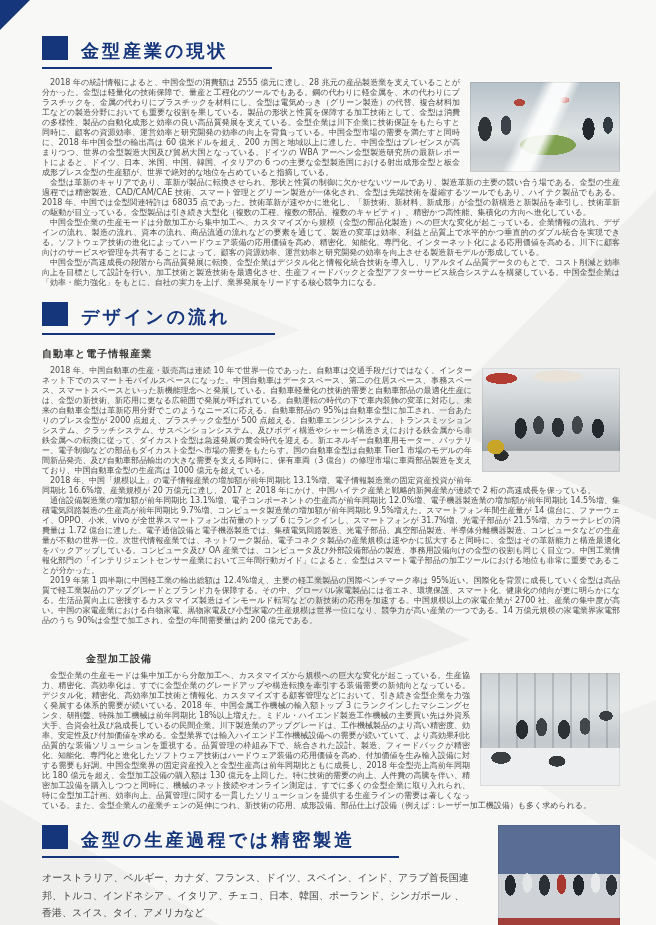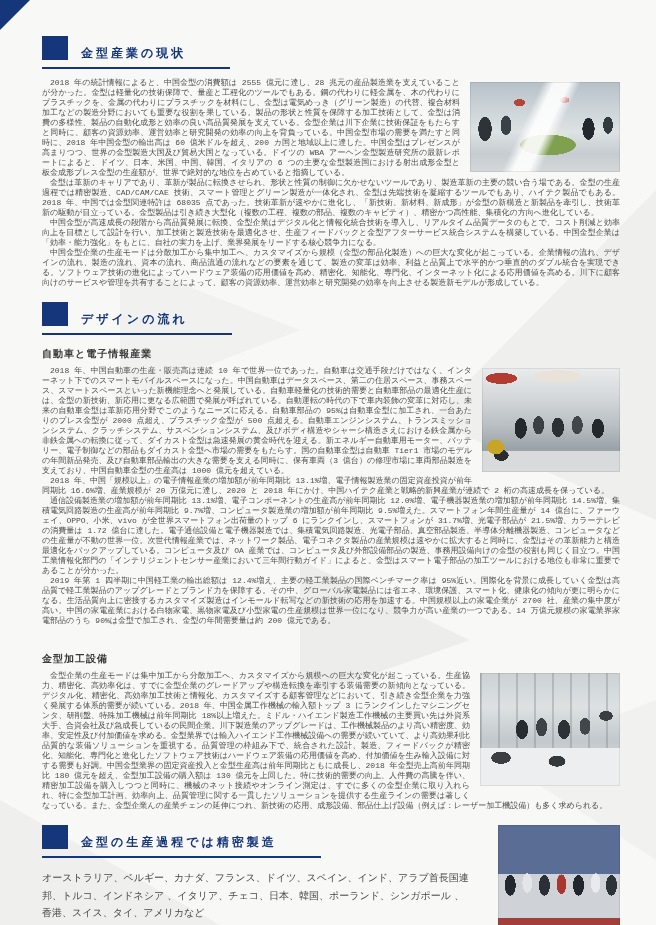--- a/index.html
+++ b/index.html
@@ -9,30 +9,30 @@
     background:#f8f8f7;overflow:hidden;
   }
   
   #deco{position:absolute;inset:0;z-index:0;pointer-events:none;}
   .content{position:relative;z-index:1;padding:0 36px 0 42px;}
 
   
   .sec-h{display:flex;align-items:flex-end;gap:13px;width:fit-content;
     border-bottom:2px solid #16367b;padding:0 44px 7px 0;}
   .sec-sq{width:26px;height:24px;background:#16367b;flex:0 0 auto;}
-  .sec-t{font-size:12px;letter-spacing:3px;font-weight:bold;color:#16367b;line-height:1;white-space:nowrap;font-family:Liberation Mono, monospace;}
+  .sec-t{font-size:18px;letter-spacing:3px;font-weight:bold;color:#16367b;line-height:1;white-space:nowrap;}
   .sec1{margin-top:36px;}
   .sec2{margin-top:14px;}
   .sec3{margin-top:14px;}
 
   .sub-h{font-size:10px;font-weight:bold;color:#3a3a3a;letter-spacing:1px;margin:12px 0 5px;}
-  .sub-h.eq{margin-top:26px;}
+  .sub-h.eq{margin-top:26px;margin-left:44px;}
 
   .body-txt{color:#4d4d4d;font-size:8px;line-height:10px;text-align:justify;}
-  .body-txt p{margin:0;text-indent:1em;font-family:Liberation Mono, monospace;}
+  .body-txt p{margin:0;text-indent:1em;}
   .sec1 .body-txt{margin-top:9px;}
   .countries{font-size:10px;line-height:17.5px;color:#474747;margin-top:11px;max-width:430px;}
 
   
   .photo{float:right;border:0;box-shadow:0 0 0 1px rgba(0,0,0,.08) inset;}
   .ph1{width:150px;height:90px;margin:4px 0 6px 10px;
     background:
       linear-gradient(115deg, rgba(255,255,255,0) 38%, rgba(255,255,255,.9) 44%, rgba(255,255,255,.9) 52%, rgba(255,255,255,0) 58%),
       radial-gradient(ellipse 46px 17px at 52% 70%, #7fa04f 0 60%, rgba(0,0,0,0) 61%),
       radial-gradient(ellipse 34px 9px at 52% 58%, #dfe4de 0 60%, rgba(0,0,0,0) 61%),
@@ -100,37 +100,37 @@
 
     <section class="sec1">
       <div class="sec-h">
         <div class="sec-sq"></div>
         <div class="sec-t">金型産業の現状</div>
       </div>
       <div class="body-txt">
         <div class="photo ph1" title="exhibition-product-showcase-with-visitors"></div>
         <p>2018 年の統計情報によると、中国金型の消費額は 2555 億元に達し、28 兆元の産品製造業を支えていることが分かった。金型は軽量化の技術保障で、量産と工程化のツールでもある。鋼の代わりに軽金属を、木の代わりにプラスチックを、金属の代わりにプラスチックを材料にし、金型は電気めっき（グリーン製造）の代替、複合材料加工などの製造分野においても重要な役割を果している。製品の形状と性質を保障する加工技術として、金型は消費の多様性、製品の自動化成形と効率の良い高品質発展を支えている。金型企業は川下企業に技術保証をもたらすと同時に、顧客の資源効率、運営効率と研究開発の効率の向上を背負っている。中国金型市場の需要を満たすと同時に、2018 年中国金型の輸出高は 60 億米ドルを超え、200 カ国と地域以上に達した。中国金型はプレゼンスが高まりつつ、世界の金型製造大国及び貿易大国となっている。ドイツの WBA アーヘン金型製造研究所の最新レポートによると、ドイツ、日本、米国、中国、韓国、イタリアの 6 つの主要な金型製造国における射出成形金型と板金成形プレス金型の生産額が、世界で絶対的な地位を占めていると指摘している。</p>
         <p>金型は革新のキャリアであり、革新が製品に転換させられ、形状と性質の制御に欠かせないツールであり、製造革新の主要の競い合う場である。金型の生産過程では精密製造、CAD/CAM/CAE 技術、スマート管理とグリーン製造が一体化され、金型は先端技術を凝縮するツールでもあり、ハイテク製品でもある。2018 年、中国では金型関連特許は 68035 点であった。技術革新が速やかに進化し、「新技術、新材料、新成形」が金型の新構造と新製品を牽引し、技術革新の駆動が目立っている。金型製品は引き続き大型化（複数の工程、複数の部品、複数のキャビティ）、精密かつ高性能、集積化の方向へ進化している。</p>
+        <p>中国金型企業の生産モードは分散加工から集中加工へ、カスタマイズから規模（金型の部品化製造）への巨大な変化が起こっている。企業情報の流れ、デザインの流れ、製造の流れ、資本の流れ、商品流通の流れなどの要素を通じて、製造の変革は効率、利益と品質上で水平的かつ垂直的のダブル統合を実現できる。ソフトウェア技術の進化によってハードウェア装備の応用価値を高め、精密化、知能化、専門化、インターネット化による応用価値を高める。川下に顧客向けのサービスや管理を共有することによって、顧客の資源効率、運営効率と研究開発の効率を向上させる製造新モデルが形成している。</p>
         <p>中国金型が高速成長の段階から高品質発展に転換、金型企業はデジタル化と情報化統合技術を導入し、リアルタイム品質データのもとで、コスト削減と効率向上を目標として設計を行い、加工技術と製造技術を最適化させ、生産フィードバックと金型アフターサービス統合システムを構築している。中国金型企業は「効率・能力強化」をもとに、自社の実力を上げ、業界発展をリードする核心競争力になる。</p>
-        <p>中国金型企業の生産モードは分散加工から集中加工へ、カスタマイズから規模（金型の部品化製造）への巨大な変化が起こっている。企業情報の流れ、デザインの流れ、製造の流れ、資本の流れ、商品流通の流れなどの要素を通じて、製造の変革は効率、利益と品質上で水平的かつ垂直的のダブル統合を実現できる。ソフトウェア技術の進化によってハードウェア装備の応用価値を高め、精密化、知能化、専門化、インターネット化による応用価値を高める。川下に顧客向けのサービスや管理を共有することによって、顧客の資源効率、運営効率と研究開発の効率を向上させる製造新モデルが形成している。</p>
         <div class="clear"></div>
       </div>
     </section>
 
     <section class="sec2">
       <div class="sec-h">
         <div class="sec-sq"></div>
         <div class="sec-t">デザインの流れ</div>
       </div>
 
       <div class="sub-h">自動車と電子情報産業</div>
       <div class="body-txt">
         <div class="photo ph2" title="trade-show-crowd-and-machinery"></div>
         <p>2018 年、中国自動車の生産・販売高は連続 10 年で世界一位であった。自動車は交通手段だけではなく、インターネット下でのスマートモバイルスペースになった。中国自動車はデータスペース、第二の住居スペース、事務スペース、スマートスペースといった新機能理念へと発展している。自動車軽量化の技術的需要と自動車部品の最適化生産には、金型の新技術、新応用に更なる広範囲で発展が呼ばれている。自動運転の時代の下で車内装飾の変革に対応し、未来の自動車金型は革新応用分野でこのようなニーズに応える。自動車部品の 95%は自動車金型に加工され、一台あたりのプレス金型が 2000 点超え、プラスチック金型が 500 点超える。自動車エンジンシステム、トランスミッションシステム、クラッチシステム、サスペンションシステム、及びボディ構造やシャーシ構造さえにおける鉄金属から非鉄金属への転換に従って、ダイカスト金型は急速発展の黄金時代を迎える。新エネルギー自動車用モーター、バッテリー、電子制御などの部品もダイカスト金型へ市場の需要をもたらす。国の自動車金型は自動車 Tier1 市場のモデルの年間新品発売、及び自動車部品輸出の大きな需要を支える同時に、保有車両（3 億台）の修理市場に車両部品製造を支えており、中国自動車金型の生産高は 1000 億元を超えている。</p>
-        <p>2018 年、中国「規模以上」の電子情報産業の増加額が前年同期比 13.1%増、電子情報製造業の固定資産投資が前年同期比 16.6%増、産業規模が 20 万億元に達し、2020 と 2018 年にかけ、中国ハイテク産業と戦略的新興産業が連続で 2 桁の高速成長を保っている。</p>
+        <p>2018 年、中国「規模以上」の電子情報産業の増加額が前年同期比 13.1%増、電子情報製造業の固定資産投資が前年同期比 16.6%増、産業規模が 20 万億元に達し、2017 と 2018 年にかけ、中国ハイテク産業と戦略的新興産業が連続で 2 桁の高速成長を保っている。</p>
         <p>通信設備製造業の増加額が前年同期比 13.1%増、電子コンポーネントの生産高が前年同期比 12.0%増、電子機器製造業の増加額が前年同期比 14.5%増、集積電気回路製造の生産高が前年同期比 9.7%増、コンピュータ製造業の増加額が前年同期比 9.5%増えた。スマートフォン年間生産量が 14 億台に、ファーウェイ、OPPO、小米、vivo が全世界スマートフォン出荷量のトップ 6 にランクインし、スマートフォンが 31.7%増、光電子部品が 21.5%増、カラーテレビの消費量は 1.72 億台に達した。電子通信設備と電子機器製造では、集積電気回路製造、光電子部品、真空部品製造、半導体分離機器製造、コンピュータなどの生産量が不動の世界一位。次世代情報産業では、ネットワーク製品、電子コネクタ製品の産業規模は速やかに拡大すると同時に、金型はその革新能力と構造最適化をバックアップしている。コンピュータ及び OA 産業では、コンピュータ及び外部設備部品の製造、事務用設備向けの金型の役割も同じく目立つ。中国工業情報化部門の「インテリジェントセンサー産業において三年間行動ガイド」によると、金型はスマート電子部品の加工ツールにおける地位も非常に重要であることが分かった。</p>
         <p>2019 年第 1 四半期に中国軽工業の輸出総額は 12.4%増え、主要の軽工業製品の国際ベンチマーク率は 95%近い。国際化を背景に成長していく金型は高品質で軽工業製品のアップグレードとブランド力を保障する。その中、グローバル家電製品には省エネ、環境保護、スマート化、健康化の傾向が更に明らかになる。生活品質向上に密接するカスタマイズ製造はインモールド転写などの新技術の応用を加速する。中国規模以上の家電企業が 2700 社、産業の集中度が高い。中国の家電産業における白物家電、黒物家電及び小型家電の生産規模は世界一位になり、競争力が高い産業の一つである。14 万億元規模の家電業界家電部品のうち 90%は金型で加工され、金型の年間需要量は約 200 億元である。</p>
         <div class="clear"></div>
       </div>
 
       <div class="sub-h eq">金型加工設備</div>
       <div class="body-txt">
         <div class="photo ph3" title="mold-equipment-exhibition-visitors"></div>
         <p>金型企業の生産モードは集中加工から分散加工へ、カスタマイズから規模への巨大な変化が起こっている。生産協力、精密化、高効率化は、すでに金型企業のグレードアップや構造転換を牽引する装備需要の新傾向となっている。デジタル化、精密化、高効率加工技術と情報化、カスタマイズする顧客管理などにおいて、引き続き金型企業を力強く発展する体系的需要が続いている。2018 年、中国金属工作機械の輸入額トップ 3 にランクインしたマシニングセンタ、研削盤、特殊加工機械は前年同期比 18%以上増えた。ミドル・ハイエンド製造工作機械の主要買い先は外資系大手、合資会社及び急成長しているの民間企業。川下製造業のアップグレードは、工作機械製品のより高い精密度、効率、安定性及び付加価値を求める。金型業界では輸入ハイエンド工作機械設備への需要が続いていて、より高効果利比品質的な装備ソリューションを重視する。品質管理の枠組み下で、統合された設計、製造、フィードバックが精密化、知能化、専門化と進化したソフトウェア技術はハードウェア装備の応用価値を高め、付加価値を生み輸入設備に対する需要も好調。中国金型業界の固定資産投入と金型生産高は前年同期比ともに成長し、2018 年金型売上高前年同期比 180 億元を超え、金型加工設備の購入額は 130 億元を上回した。特に技術的需要の向上、人件費の高騰を伴い、精密加工設備を購入しつつと同時に、機械のネット接続やオンライン測定は、すでに多くの金型企業に取り入れられ、特に金型加工計画、効率向上、品質管理に関する一貫したソリューションを提供する生産ラインの需要は著しくなっている。また、金型企業んの産業チェンの延伸につれ、新技術の応用、成形設備、部品仕上げ設備（例えば：レーザー加工機設備）も多く求められる。</p>
         <div class="clear"></div>

